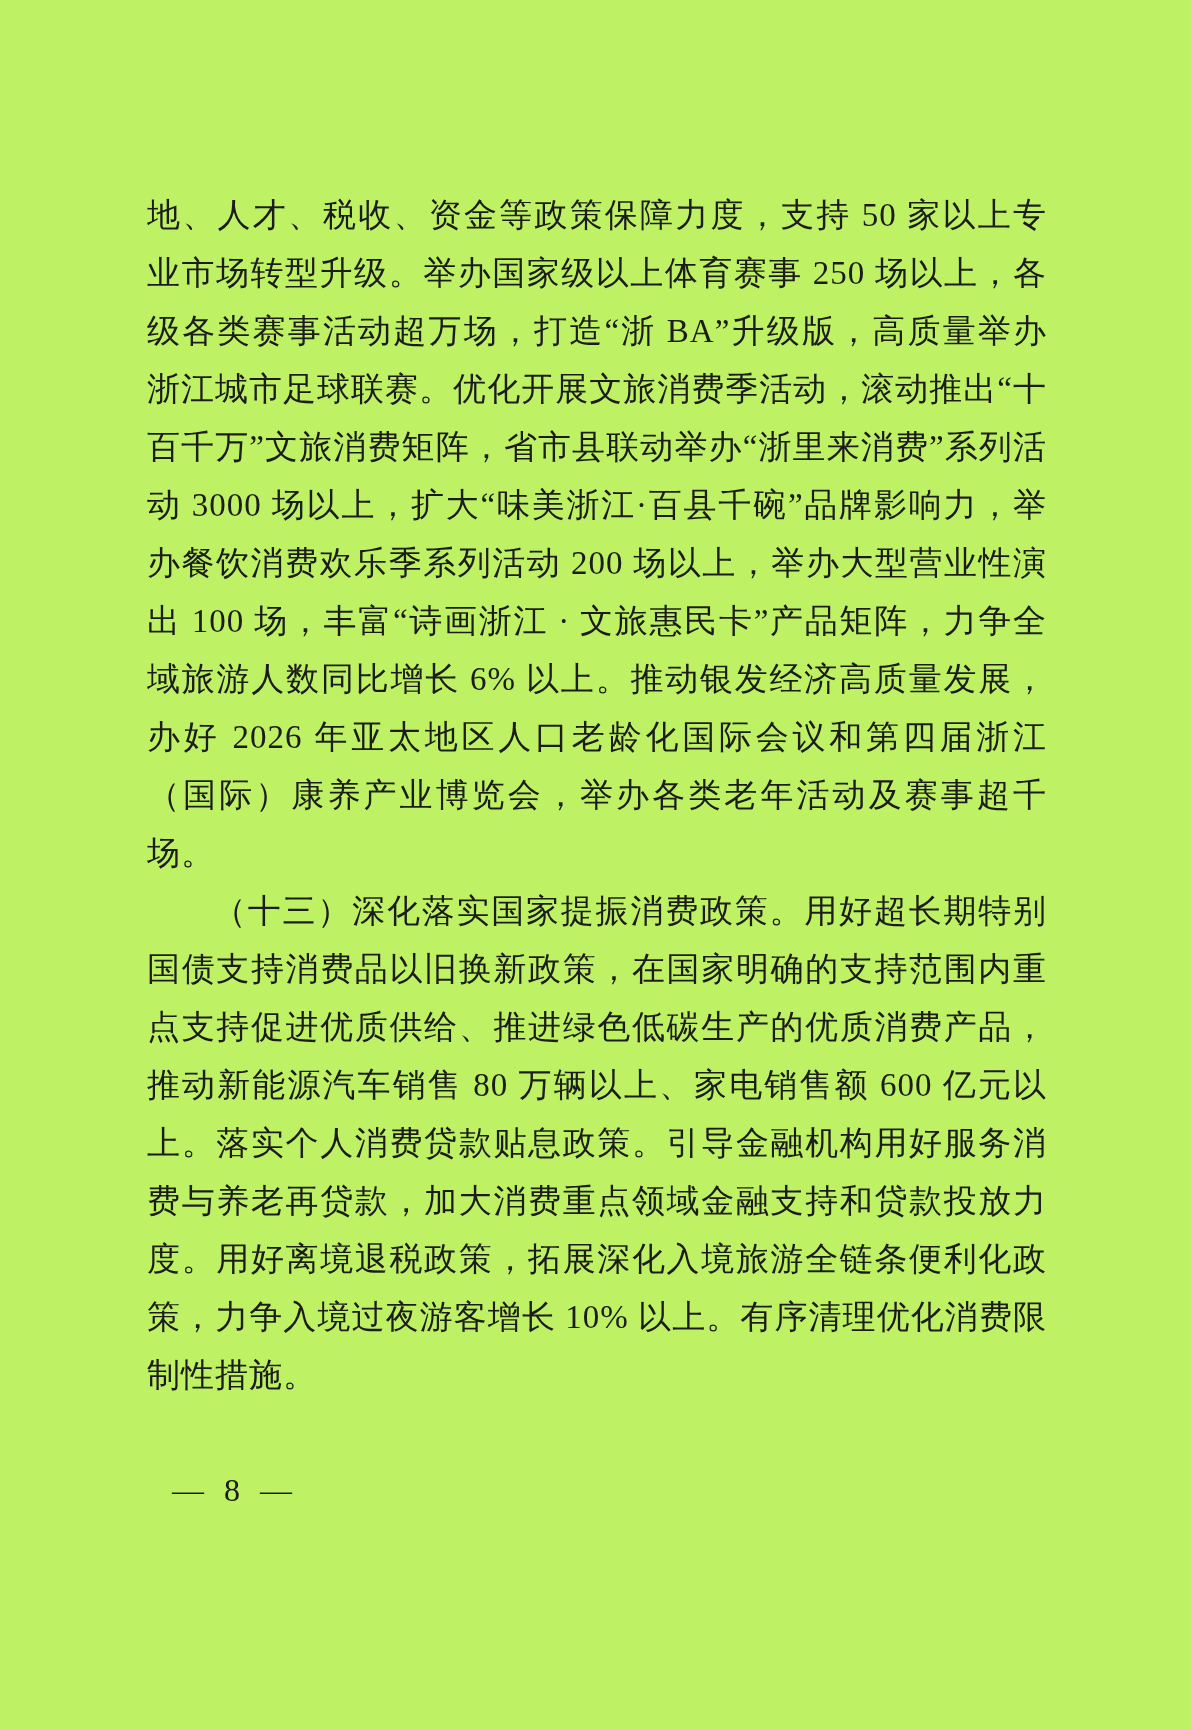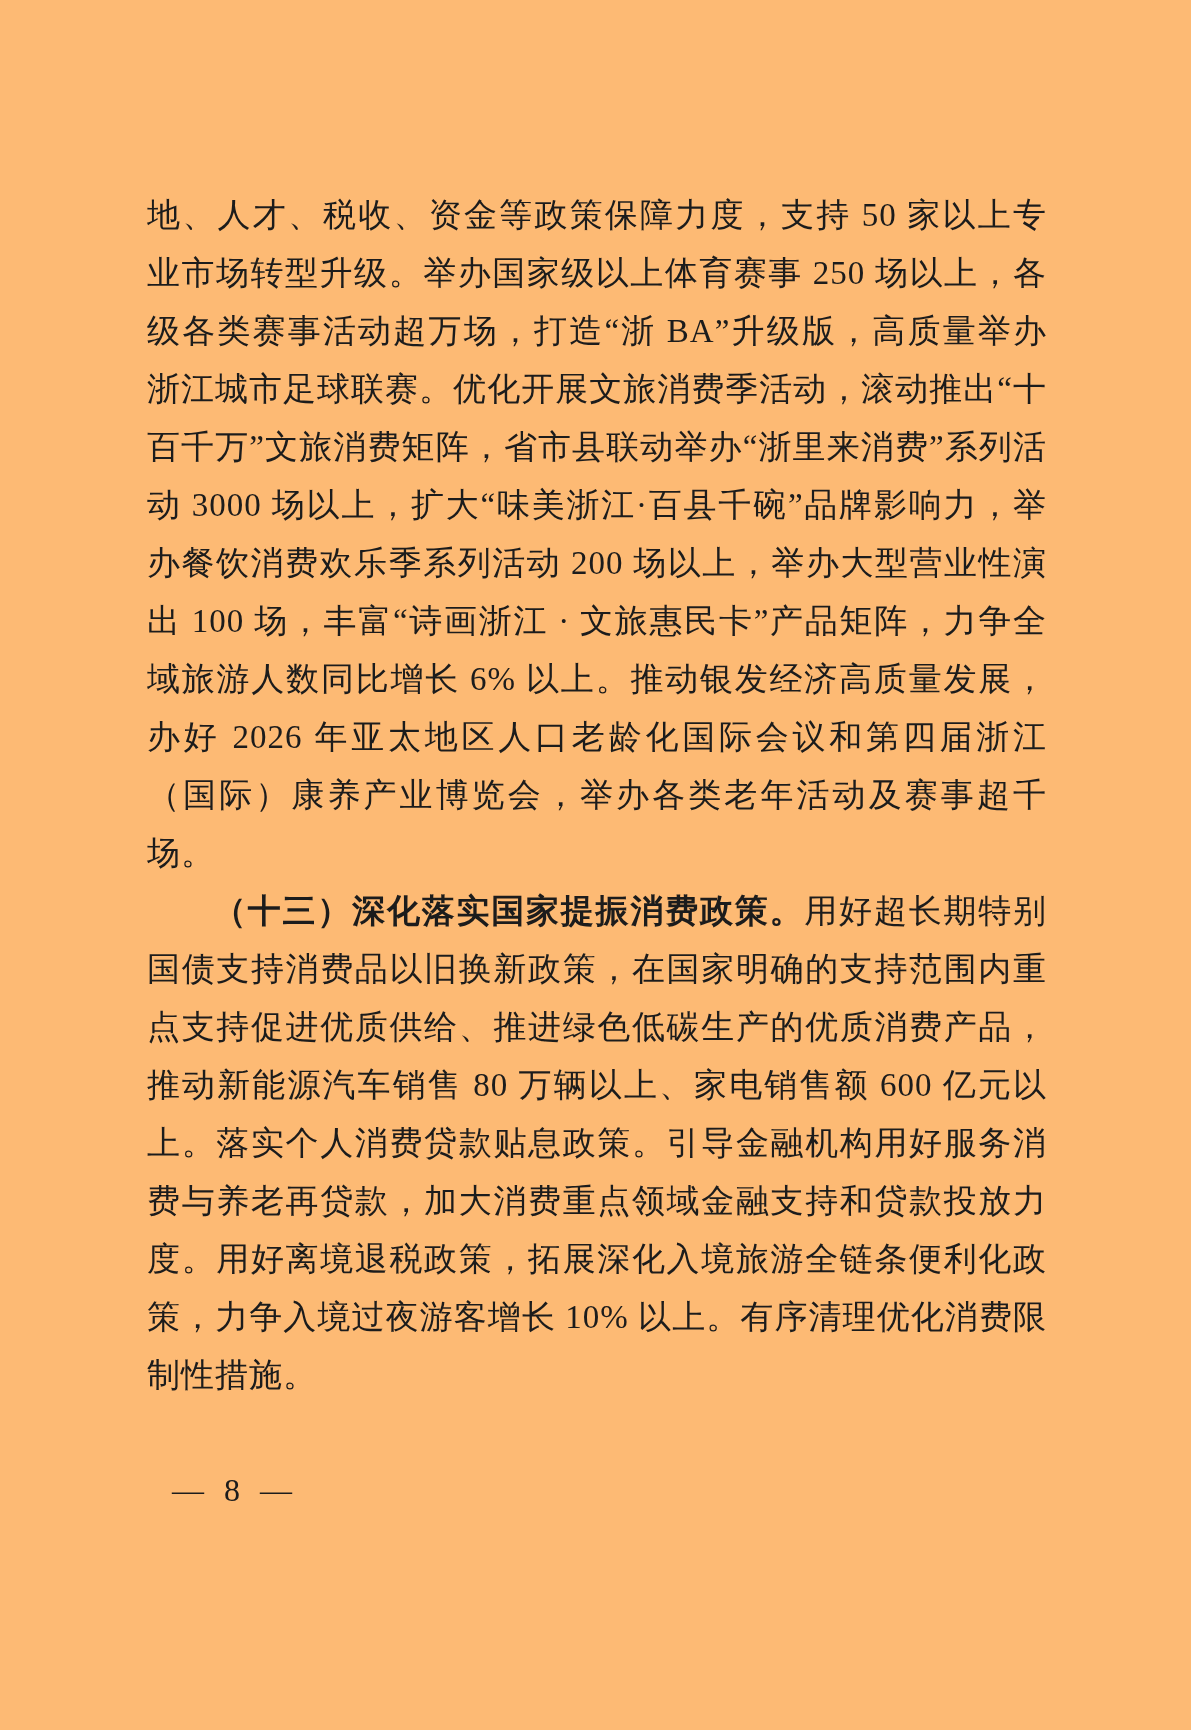--- a/index.html
+++ b/index.html
@@ -4,21 +4,21 @@
 <style>
   html, body {
     margin: 0;
     padding: 0;
     background: #ffffff;
   }
   .page {
     position: relative;
     width: 1191px;
     height: 1730px;
-    background: #fdba74;
+    background: #bef264;
     overflow: hidden;
     font-family: "Liberation Serif", "DejaVu Serif", serif;
     color: #1c1c1c;
   }
   .doc-body {
     position: absolute;
     left: 147px;
     top: 186px;
     width: 900px;
   }
@@ -28,21 +28,21 @@
     line-height: 58px;
     text-align: justify;
     text-align-last: left;
     letter-spacing: 1px;
     word-break: break-all;
   }
   .para.indent {
     text-indent: 2em;
   }
   .para b {
-    font-weight: bold;
+    font-weight: normal;
   }
   .page-number {
     position: absolute;
     left: 172px;
     top: 1468px;
     font-size: 32px;
     line-height: 44px;
     letter-spacing: 6px;
     color: #1c1c1c;
     white-space: nowrap;

